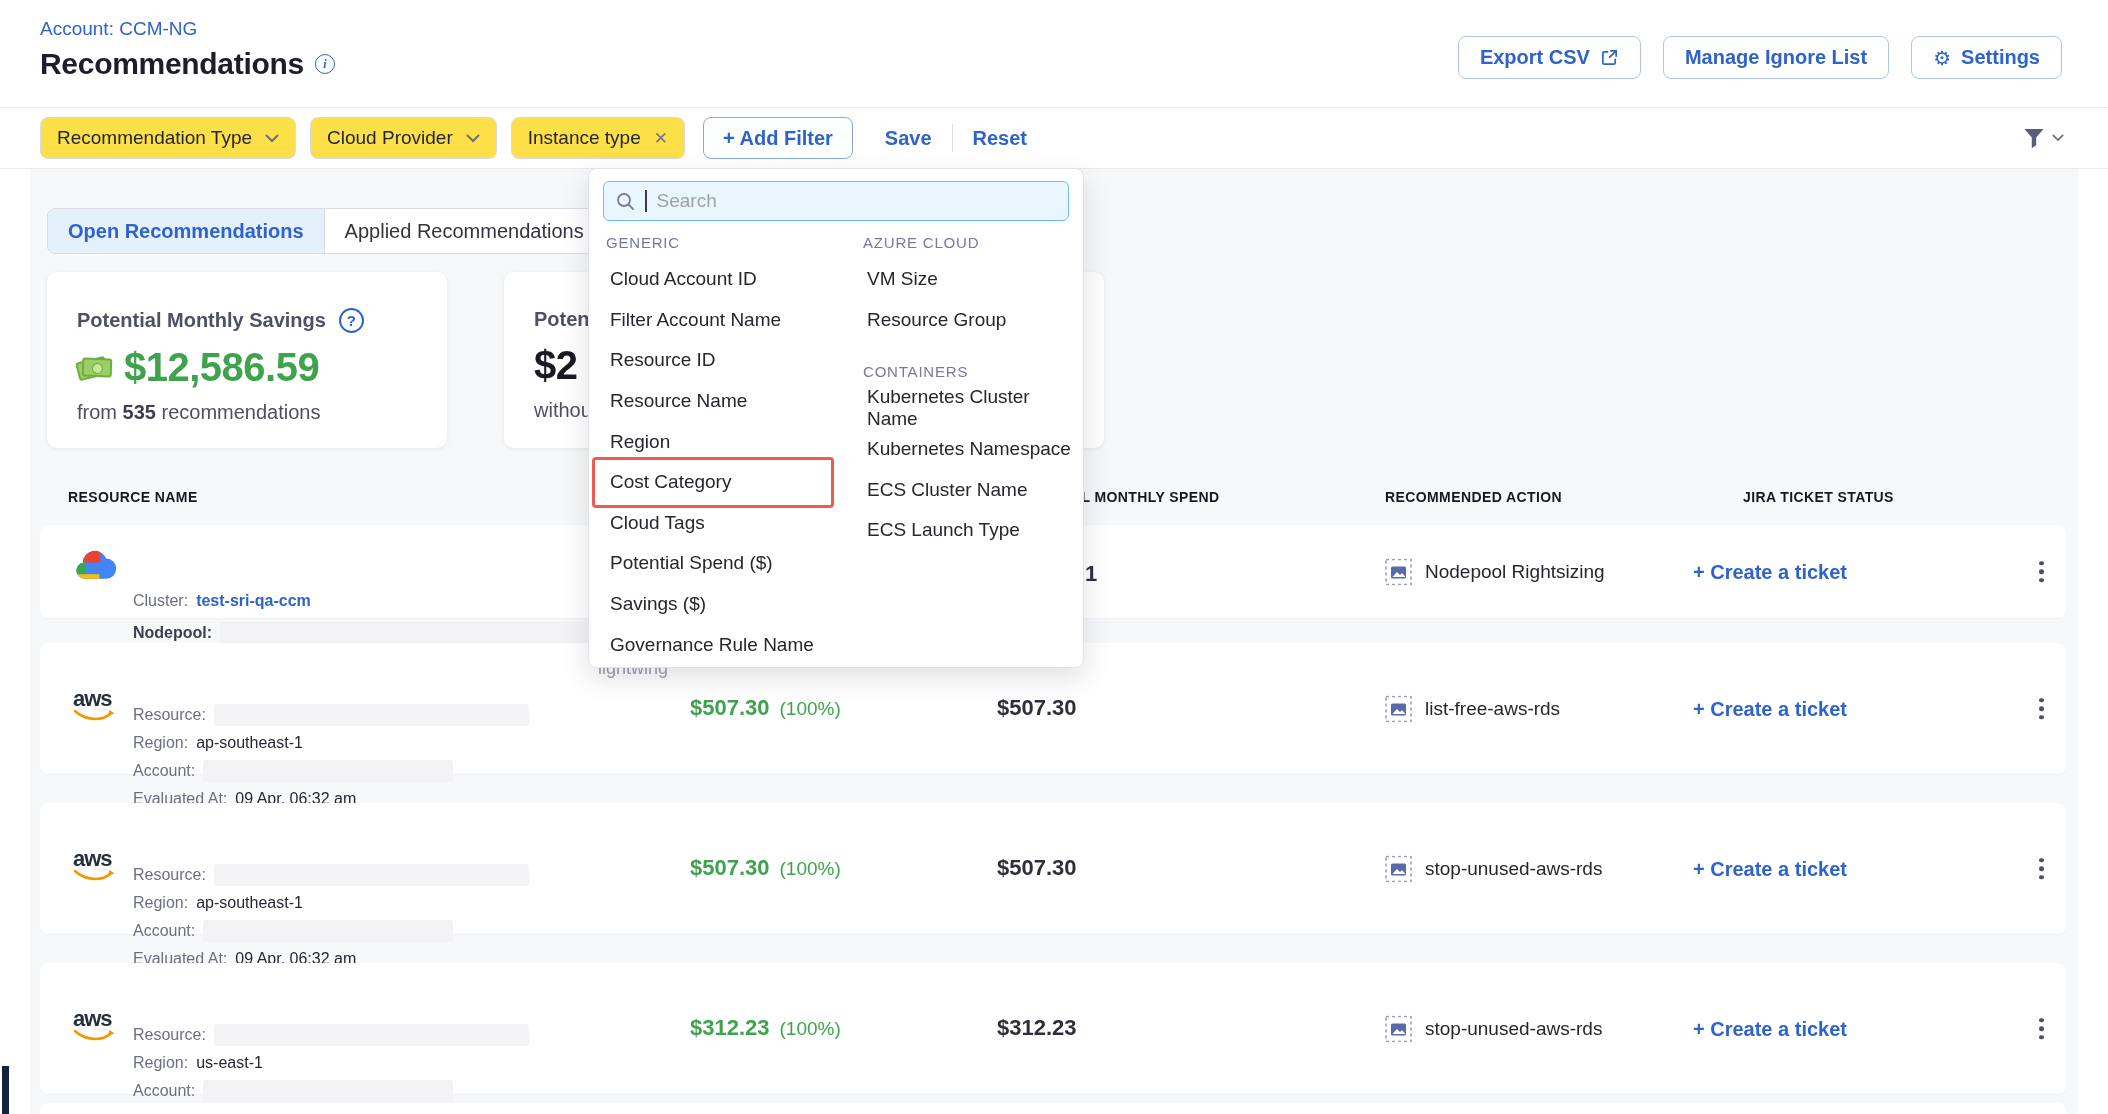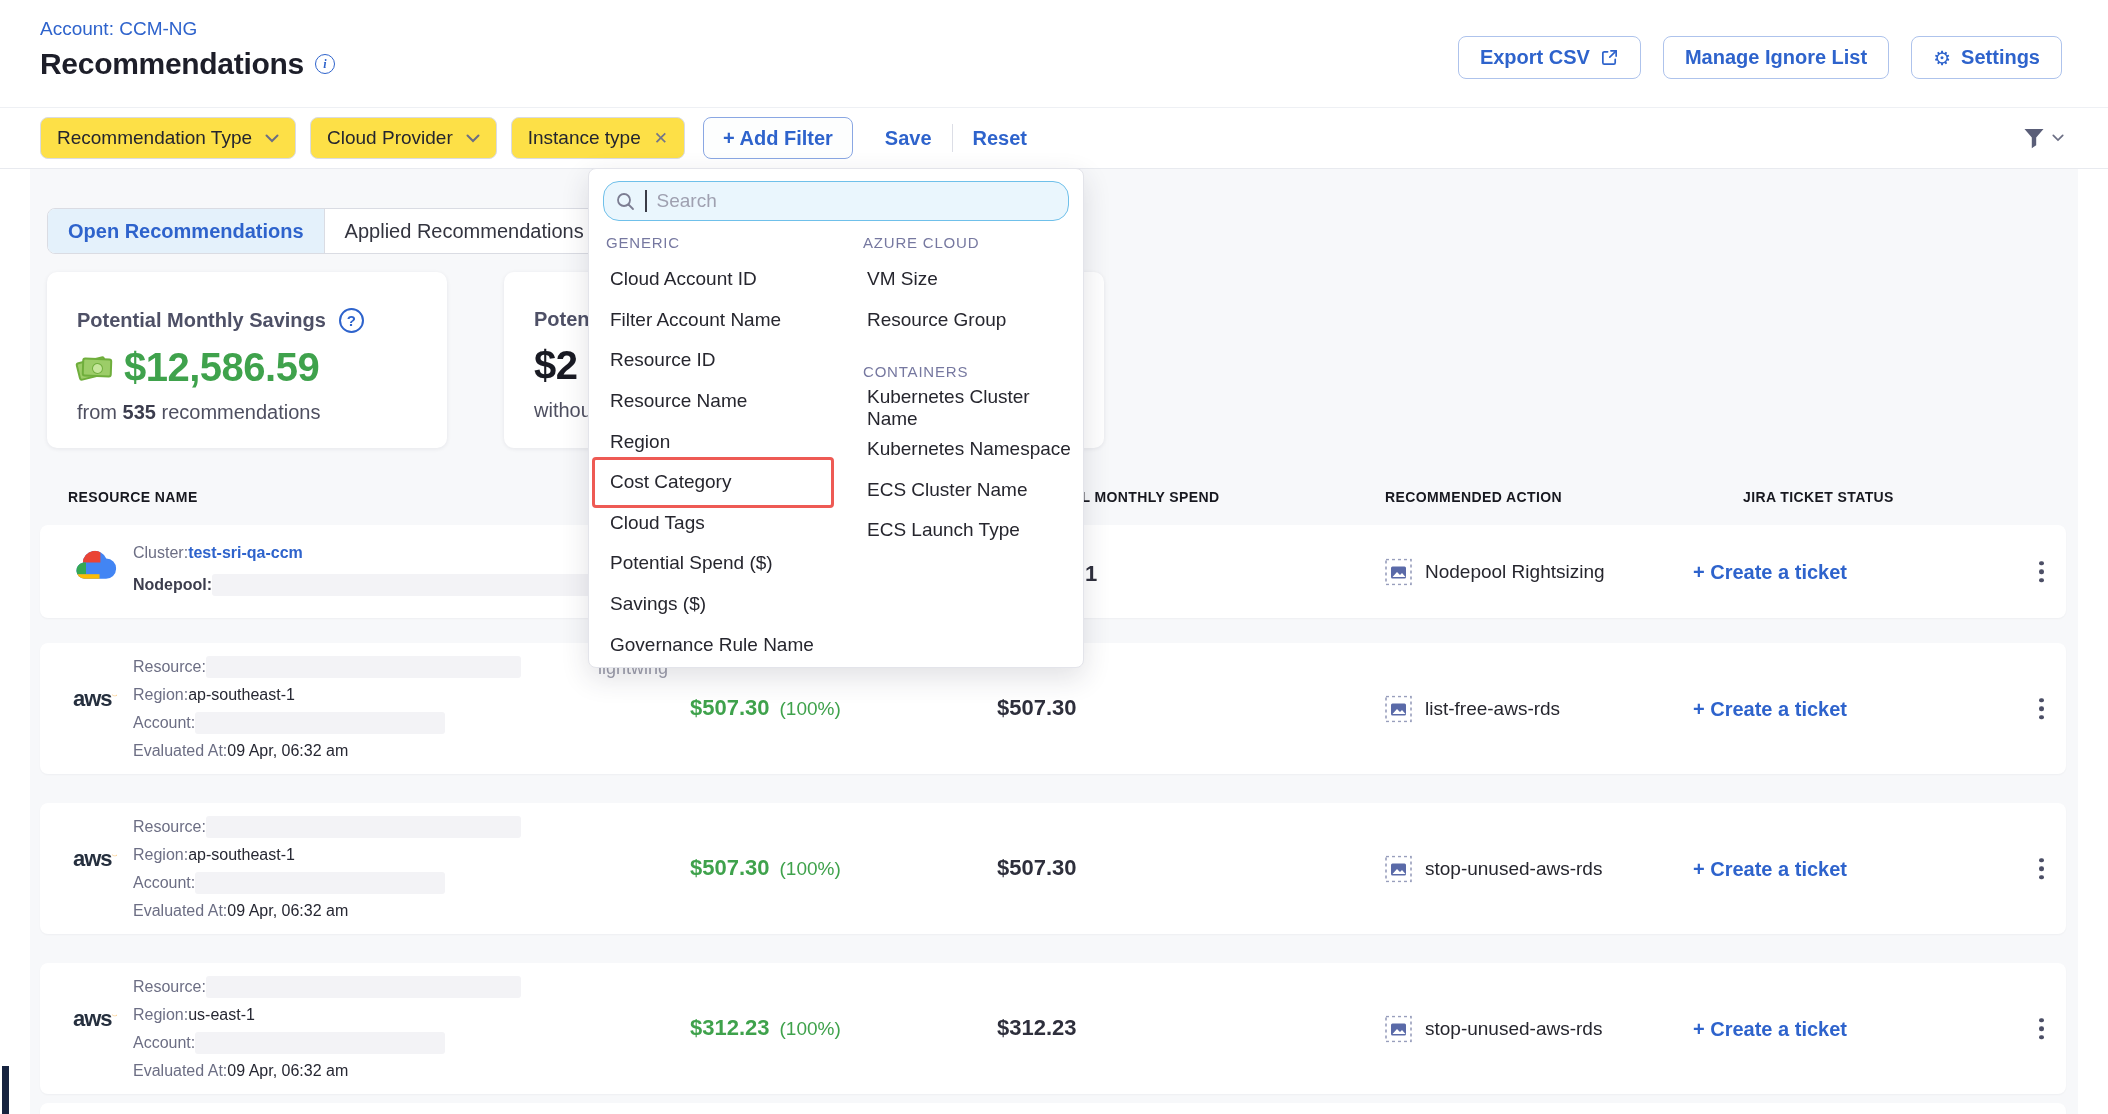--- a/index.html
+++ b/index.html
@@ -74,27 +74,27 @@
     box-shadow:0 1px 2px rgba(30,30,50,0.04); }
   .row1 { top:356px; height:93px; }
   .row2 { top:474px; height:131px; }
   .row3 { top:634px; height:131px; }
   .row4 { top:794px; height:131px; }
   .row5 { top:934px; height:100px; }
 
   .prov-icon { position:absolute; left:33px; }
   .gcp-pos { top:24px; }
   .aws-pos { top:46px; }
-  .aws-logo { display:inline-flex; align-items:flex-start; width:44px; }
+  .aws-logo { display:inline-flex; flex-direction:column; align-items:flex-start; width:44px; }
   .aws-word { font-size:22px; font-weight:bold; color:#252f3e; letter-spacing:-1px; line-height:20px; }
   .lbl { color:#6c6e84; }
   .val-dark { color:#26273266; color:#262732; }
   .val-bold { color:#3c3d4d; font-weight:bold; }
   .link-val { color:#2e63cc; font-weight:bold; cursor:pointer; }
-  .rline { position:absolute; left:93px; height:24px; display:flex; align-items:center; white-space:nowrap; }
+  .rline { position:absolute; left:93px; height:24px; display:flex; align-items:center; gap:8px; white-space:nowrap;margin-top:48px; }
   .redacted { background:#f3f3f6; border-radius:3px; display:inline-block; height:22px; }
 
   .cell-savings { position:absolute; left:650px; top:50%; transform:translateY(-55%);
     display:flex; align-items:baseline; gap:10px; white-space:nowrap; }
   .savings-amt { font-size:22px; font-weight:bold; color:#3fa24c; }
   .savings-pct { font-size:19px; color:#3fa24c; }
   .cell-spend { position:absolute; left:957px; top:50%; transform:translateY(-55%);
     font-size:22px; font-weight:bold; color:#2e2f3c; white-space:nowrap; }
   .cell-spend-partial { position:absolute; left:1045px; top:36px; font-size:22px; font-weight:bold; color:#2e2f3c; }
   .cell-action { position:absolute; left:1345px; top:50%; transform:translateY(-50%);
@@ -105,21 +105,21 @@
     display:flex; flex-direction:column; gap:4px; cursor:pointer; padding:4px; }
   .cell-kebab i { width:4.5px; height:4.5px; border-radius:50%; background:#4c4f66; }
 
   .ghost-text { position:absolute; left:568px; top:489px; font-size:18px; color:#9b9caa;
     filter:blur(0.7px); z-index:5; }
 
   
   .dropdown { position:absolute; left:588px; top:168px; width:496px; height:500px; background:#fff;
     border:1px solid #e3e4ea; border-radius:8px; box-shadow:0 10px 28px rgba(40,41,61,0.14); z-index:50; }
   .dd-search { position:absolute; left:14px; top:12px; width:466px; height:40px; background:#eaf6fd;
-    border:1.5px solid #6fc0ea; border-radius:16px; display:flex; align-items:center; padding:0 12px; gap:10px; }
+    border:1.5px solid #6fc0ea; border-radius:6px; display:flex; align-items:center; padding:0 12px; gap:10px; }
   .dd-search input { flex:1; border:none; outline:none; background:transparent; font-size:19px;
     font-family:"Liberation Sans", sans-serif; color:#33343f; }
   .dd-search input::placeholder { color:#9fa0b0; }
   .dd-caret { width:1.5px; height:22px; background:#3a3b47; }
   .dd-col { position:absolute; top:56px; }
   .dd-col-left { left:17px; width:210px; }
   .dd-col-right { left:274px; width:210px; }
   .dd-section-label { height:34px; display:flex; align-items:center; font-size:15px; color:#7678a0; letter-spacing:0.8px; }
   .dd-gap { height:14px; }
   .dd-item { position:relative; height:40.6px; display:flex; align-items:center; font-size:19px;

